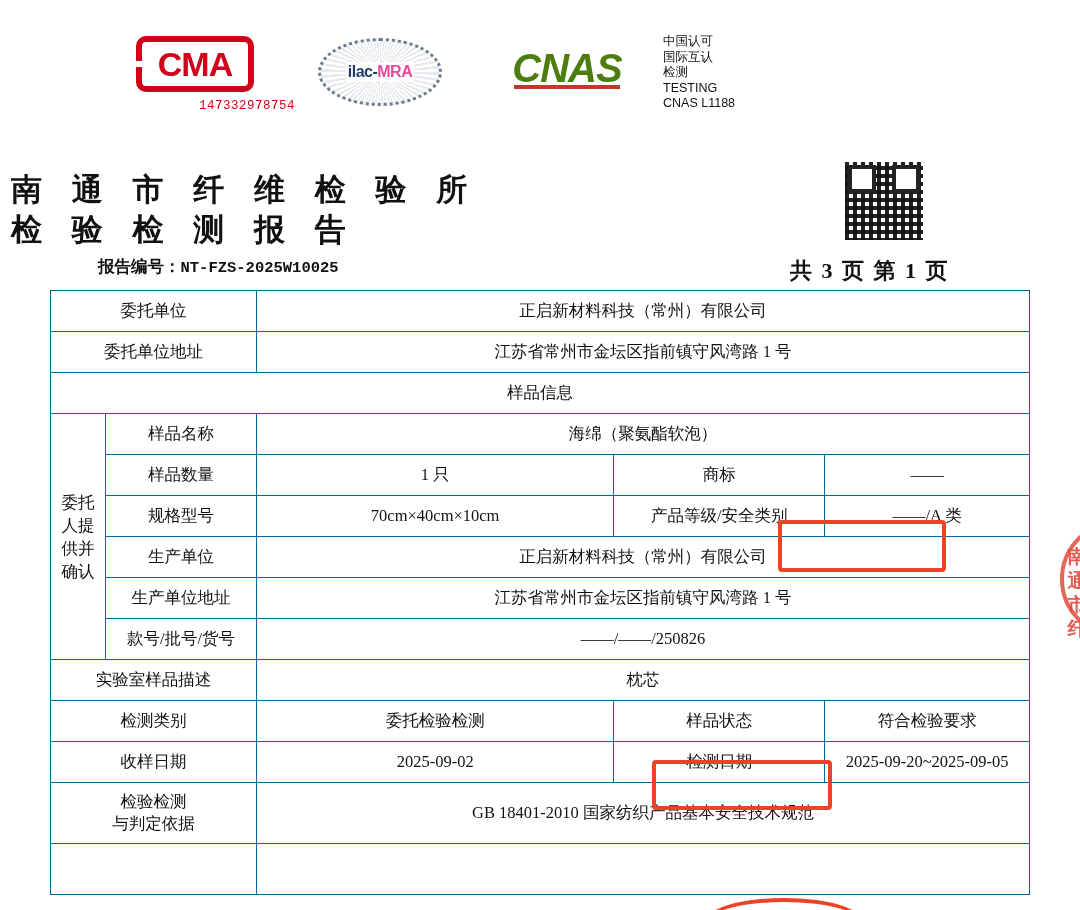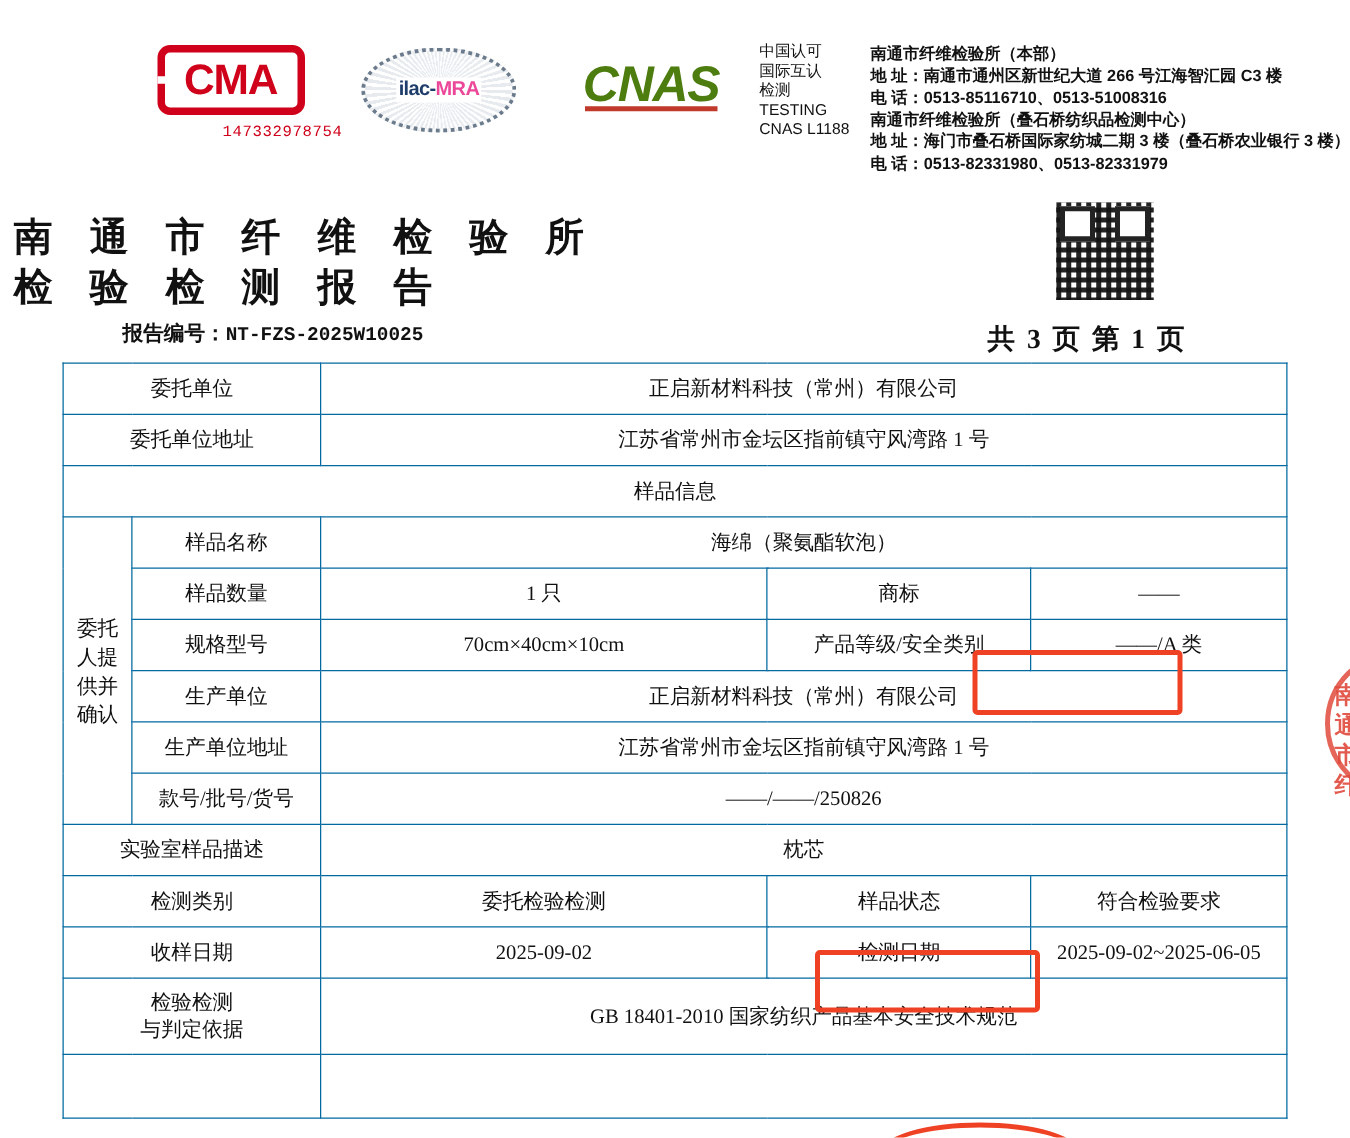--- a/index.html
+++ b/index.html
@@ -307,28 +307,20 @@
   </div>
 
   <div class="cnas-cn">
     <div>中国认可</div>
     <div>国际互认</div>
     <div>检测</div>
     <div>TESTING</div>
     <div>CNAS L1188</div>
   </div>
 
-  <div class="lab-info">
-    <div>南通市纤维检验所（本部）</div>
-    <div>地 址：南通市通州区新世纪大道 266 号江海智汇园 C3 楼</div>
-    <div>电 话：0513-85116710、0513-51008316</div>
-    <div>南通市纤维检验所（叠石桥纺织品检测中心）</div>
-    <div>地 址：海门市叠石桥国际家纺城二期 3 楼（叠石桥农业银行 3 楼）</div>
-    <div>电 话：0513-82331980、0513-82331979</div>
-  </div>
 </div>
 
 <div class="title-wrap">
   <div class="title-line">南 通 市 纤 维 检 验 所</div>
   <div class="title-line">检 验 检 测 报 告</div>
 </div>
 <div class="qr"></div>
 
 <div class="report-no">
   <span>报告编号：</span><span class="mono">NT-FZS-2025W10025</span>
@@ -386,21 +378,21 @@
   <tr>
     <td class="label" colspan="2">检测类别</td>
     <td class="value" colspan="2">委托检验检测</td>
     <td class="label">样品状态</td>
     <td class="value" colspan="2">符合检验要求</td>
   </tr>
   <tr>
     <td class="label" colspan="2">收样日期</td>
     <td class="value" colspan="2">2025-09-02</td>
     <td class="label">检测日期</td>
-    <td class="value" colspan="2">2025-09-02~2025-06-05</td>
+    <td class="value" colspan="2">2025-09-20~2025-09-05</td>
   </tr>
   <tr>
     <td class="label" colspan="2">
       <span>检验检测</span><br>
       <span>与判定依据</span>
     </td>
     <td class="value" colspan="4">GB 18401-2010  国家纺织产品基本安全技术规范</td>
   </tr>
   <tr>
     <td class="label" colspan="2" style="height:34px"></td>

